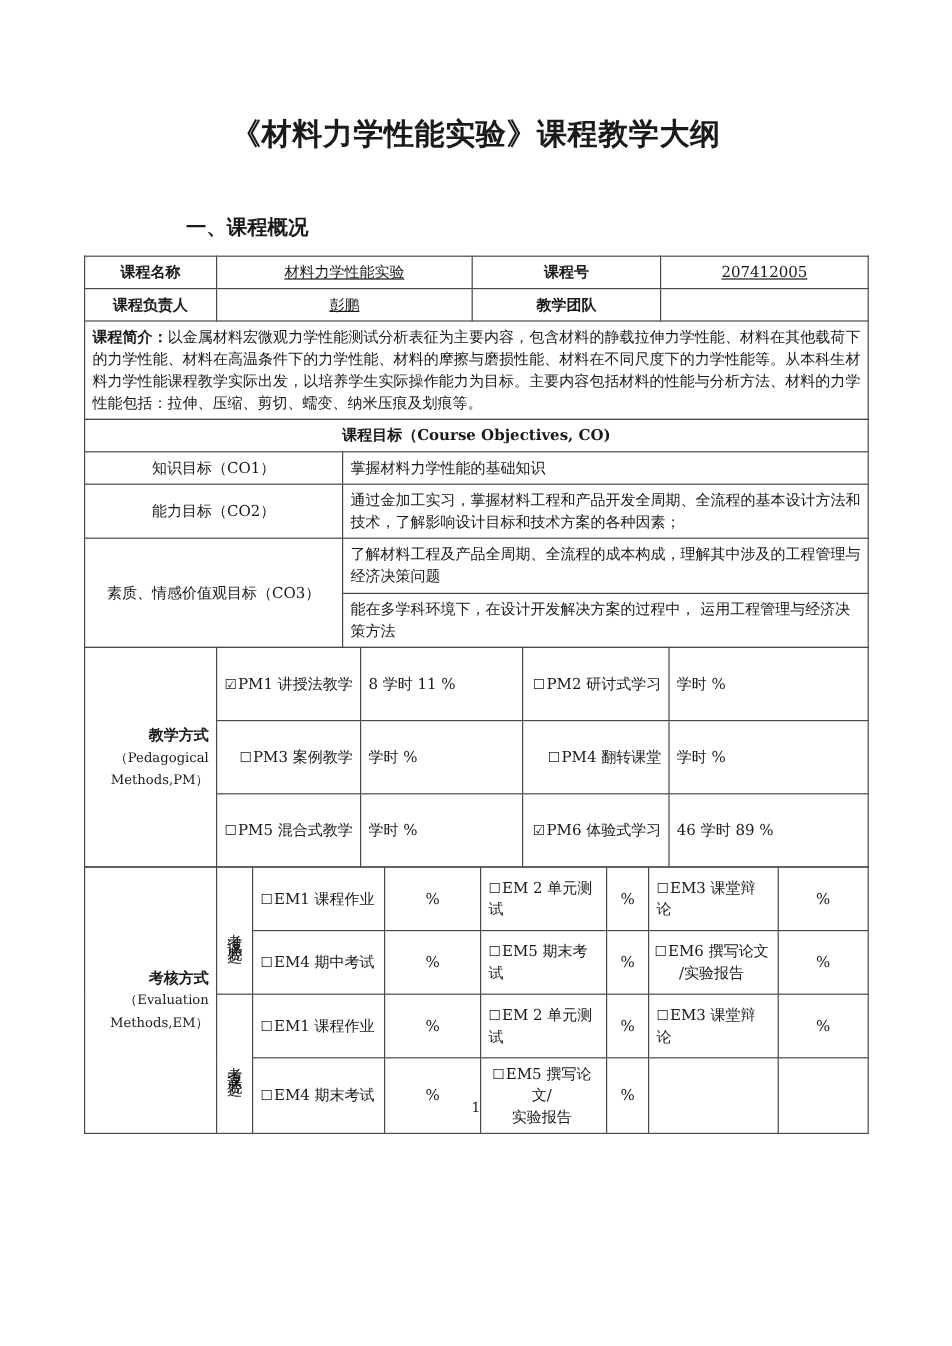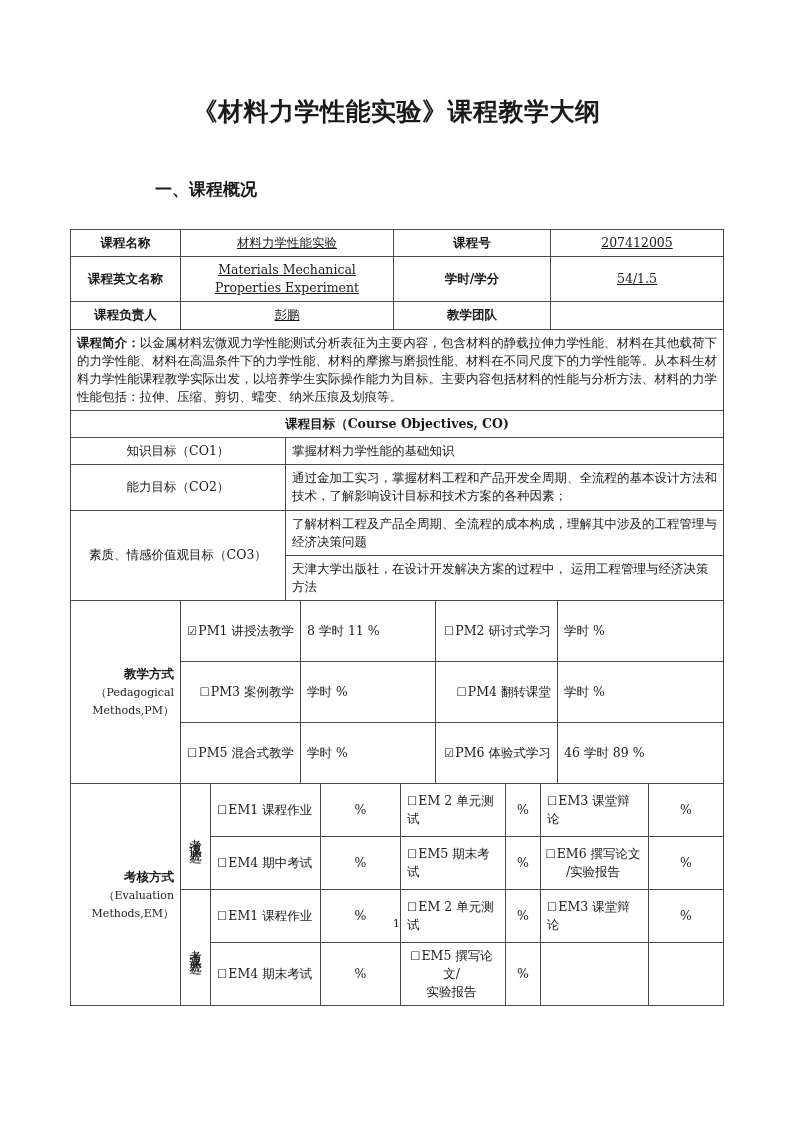--- a/index.html
+++ b/index.html
@@ -36,21 +36,21 @@
     font-weight: bold;
     margin: 0;
     padding-top: 50px;
     padding-left: 155px;
     font-family: "DejaVu Sans", "Liberation Sans", sans-serif;
   }
   table.main {
     border-collapse: collapse;
     width: 653px;
     margin-left: 70px;
-    margin-top: 28px;
+    margin-top: 12px;
     table-layout: fixed;
   }
   table.main td {
     border: 1px solid #4a4a4a;
     padding: 4px 6px;
     vertical-align: middle;
     font-size: 12.5px;
     line-height: 1.45;
   }
   .lbl {
@@ -177,26 +177,20 @@
       <col style="width:173px">
     </colgroup>
     <tbody>
       <tr>
         <td class="lbl">课程名称</td>
         <td class="ctr">材料力学性能实验</td>
         <td class="lbl">课程号</td>
         <td class="ctr">207412005</td>
       </tr>
       <tr>
-        <td class="lbl">课程英文名称</td>
-        <td class="ctr small-en">Materials Mechanical Properties Experiment</td>
-        <td class="lbl">学时/学分</td>
-        <td class="ctr">54/1.5</td>
-      </tr>
-      <tr>
         <td class="lbl">课程负责人</td>
         <td class="ctr">彭鹏</td>
         <td class="lbl">教学团队</td>
         <td class="ctr"></td>
       </tr>
       <tr>
         <td class="desc-cell" colspan="4"><b>课程简介：</b><span>以金属材料宏微观力学性能测试分析表征为主要内容，包含材料的静载拉伸力学性能、材料在其他载荷下的力学性能、材料在高温条件下的力学性能、材料的摩擦与磨损性能、材料在不同尺度下的力学性能等。从本科生材料力学性能课程教学实际出发，以培养学生实际操作能力为目标。主要内容包括材料的性能与分析方法、材料的力学性能包括：拉伸、压缩、剪切、蠕变、纳米压痕及划痕等。</span></td>
       </tr>
     </tbody>
   </table>
@@ -216,21 +210,21 @@
       </tr>
       <tr>
         <td class="co-label">能力目标（CO2）</td>
         <td class="co-text">通过金加工实习，掌握材料工程和产品开发全周期、全流程的基本设计方法和技术，了解影响设计目标和技术方案的各种因素；</td>
       </tr>
       <tr>
         <td class="co-label" rowspan="2">素质、情感价值观目标（CO3）</td>
         <td class="co-text">了解材料工程及产品全周期、全流程的成本构成，理解其中涉及的工程管理与经济决策问题</td>
       </tr>
       <tr>
-        <td class="co-text">天津大学出版社，在设计开发解决方案的过程中， 运用工程管理与经济决策方法</td>
+        <td class="co-text">能在多学科环境下，在设计开发解决方案的过程中， 运用工程管理与经济决策方法</td>
       </tr>
     </tbody>
   </table>
 
   <table class="main" style="margin-top:-1px">
     <colgroup>
       <col style="width:110px">
       <col style="width:120px">
       <col style="width:135px">
       <col style="width:122px">

